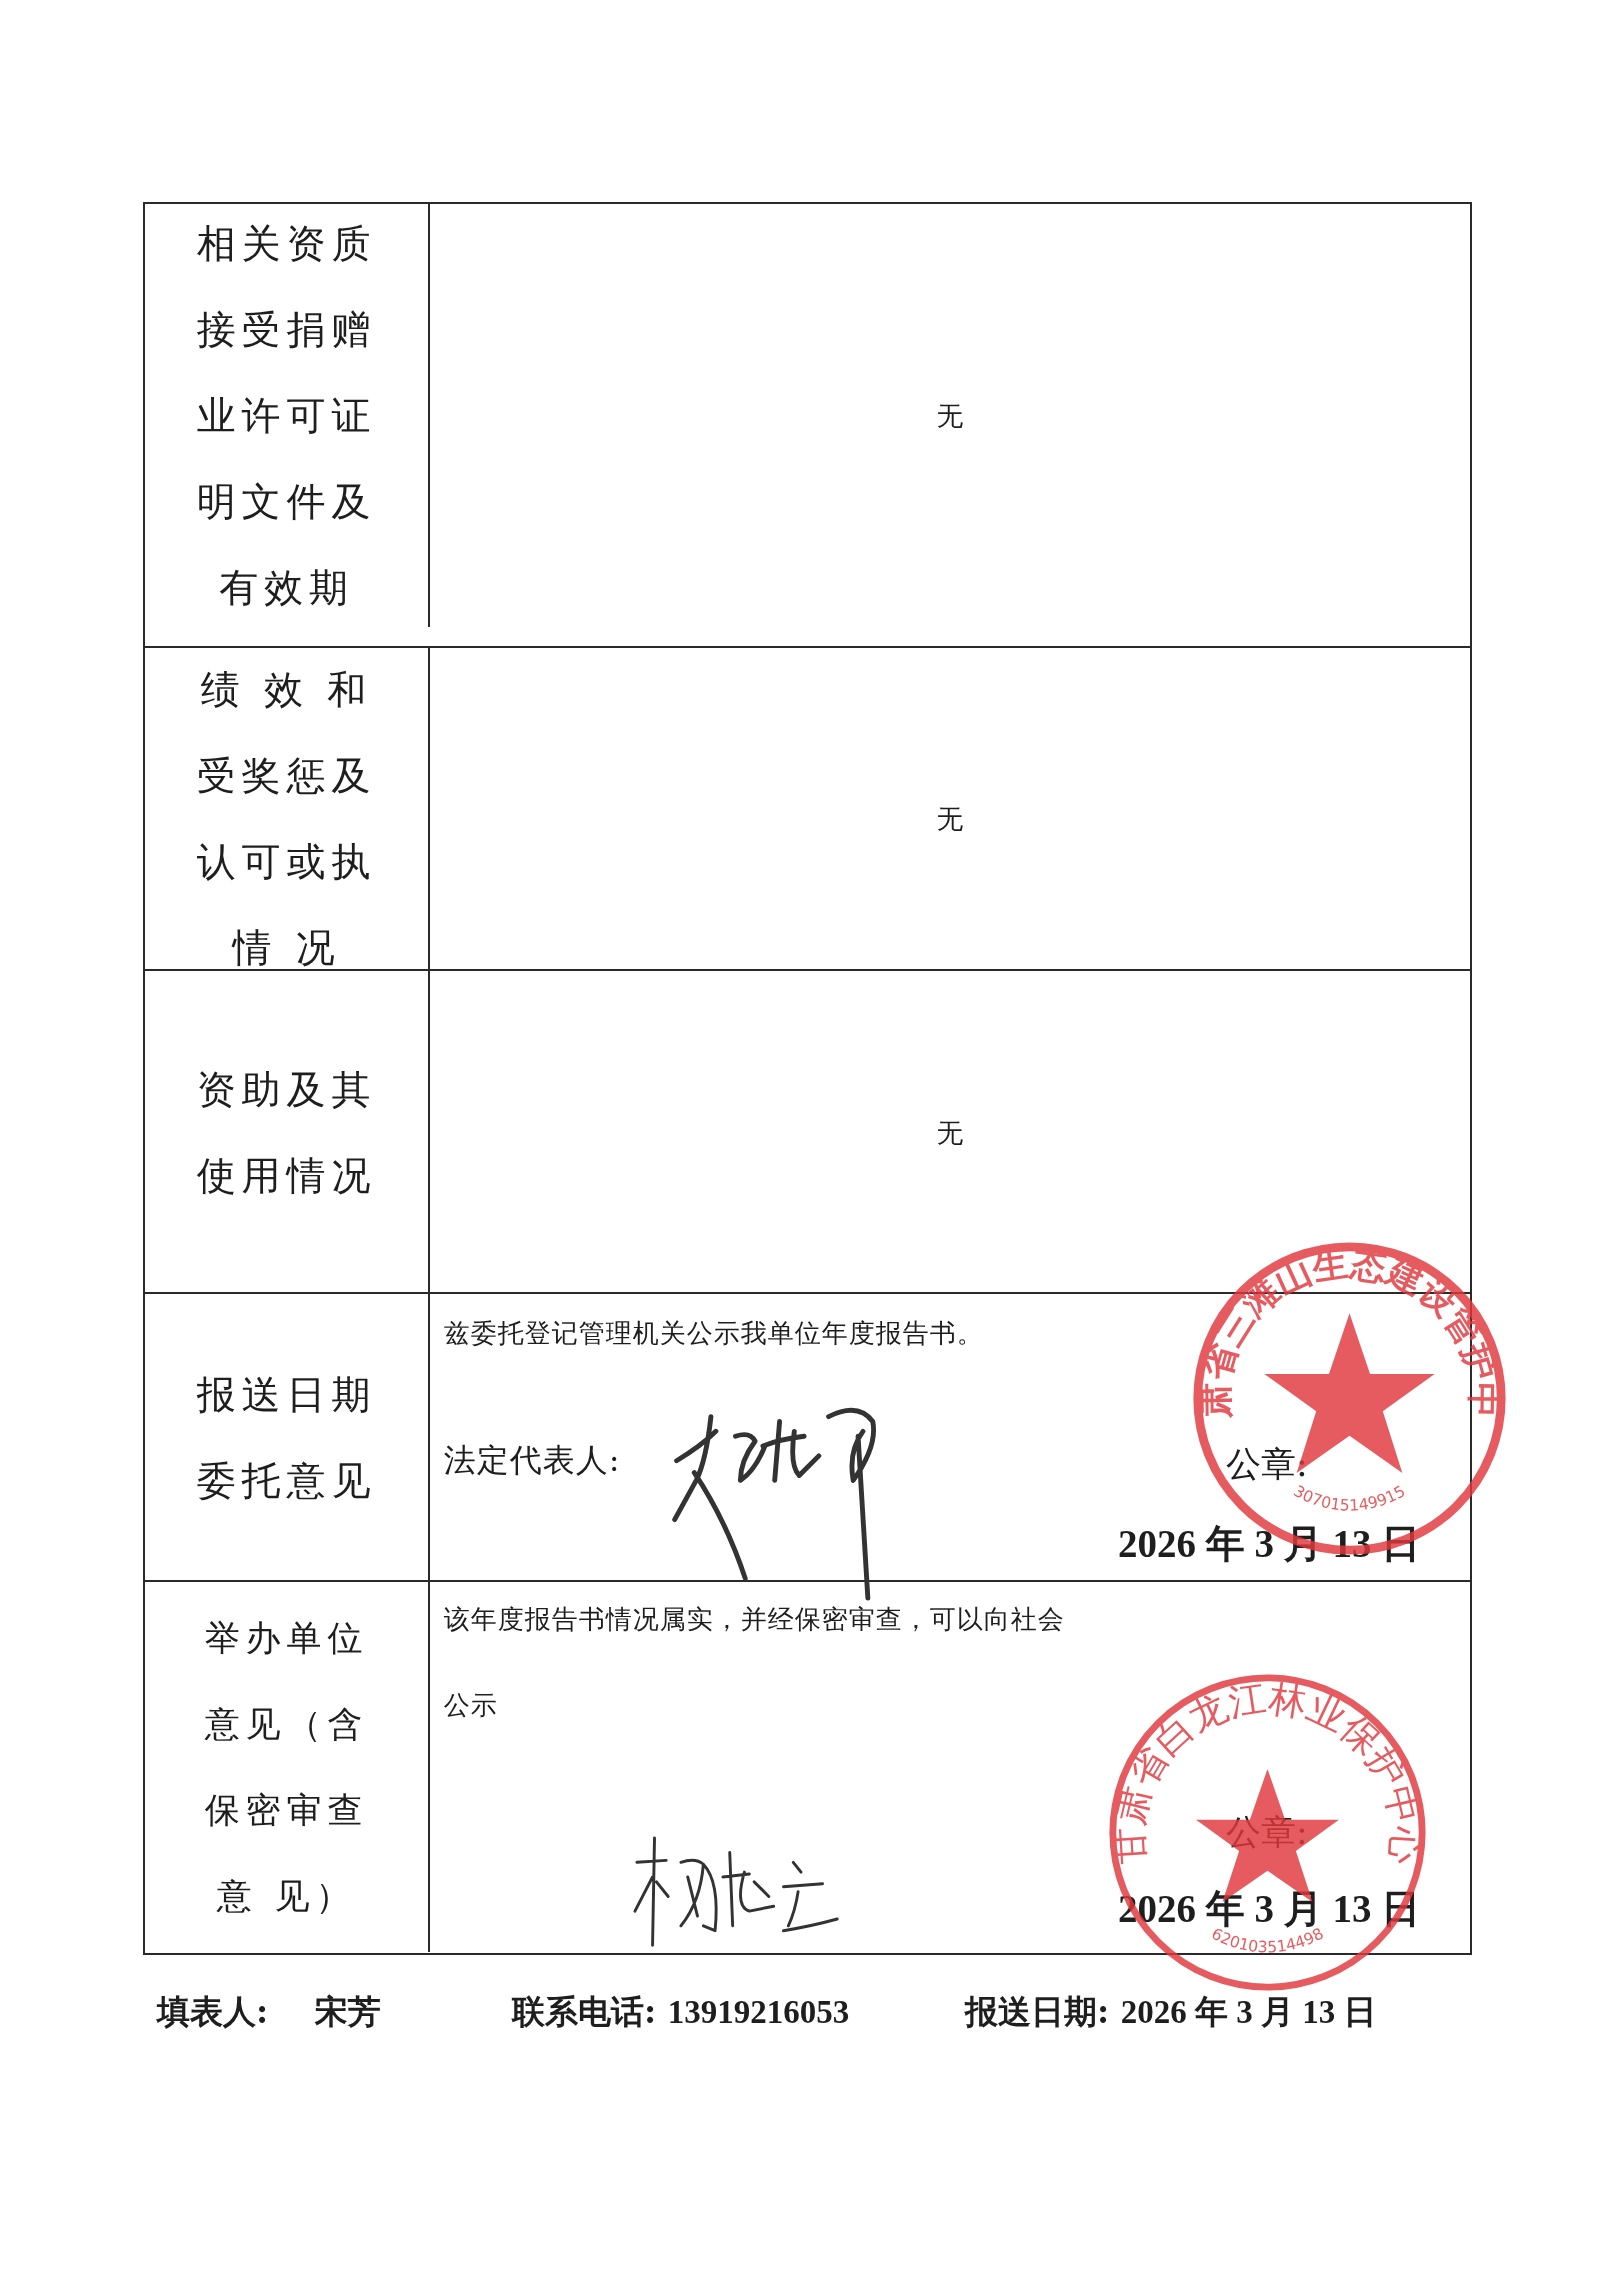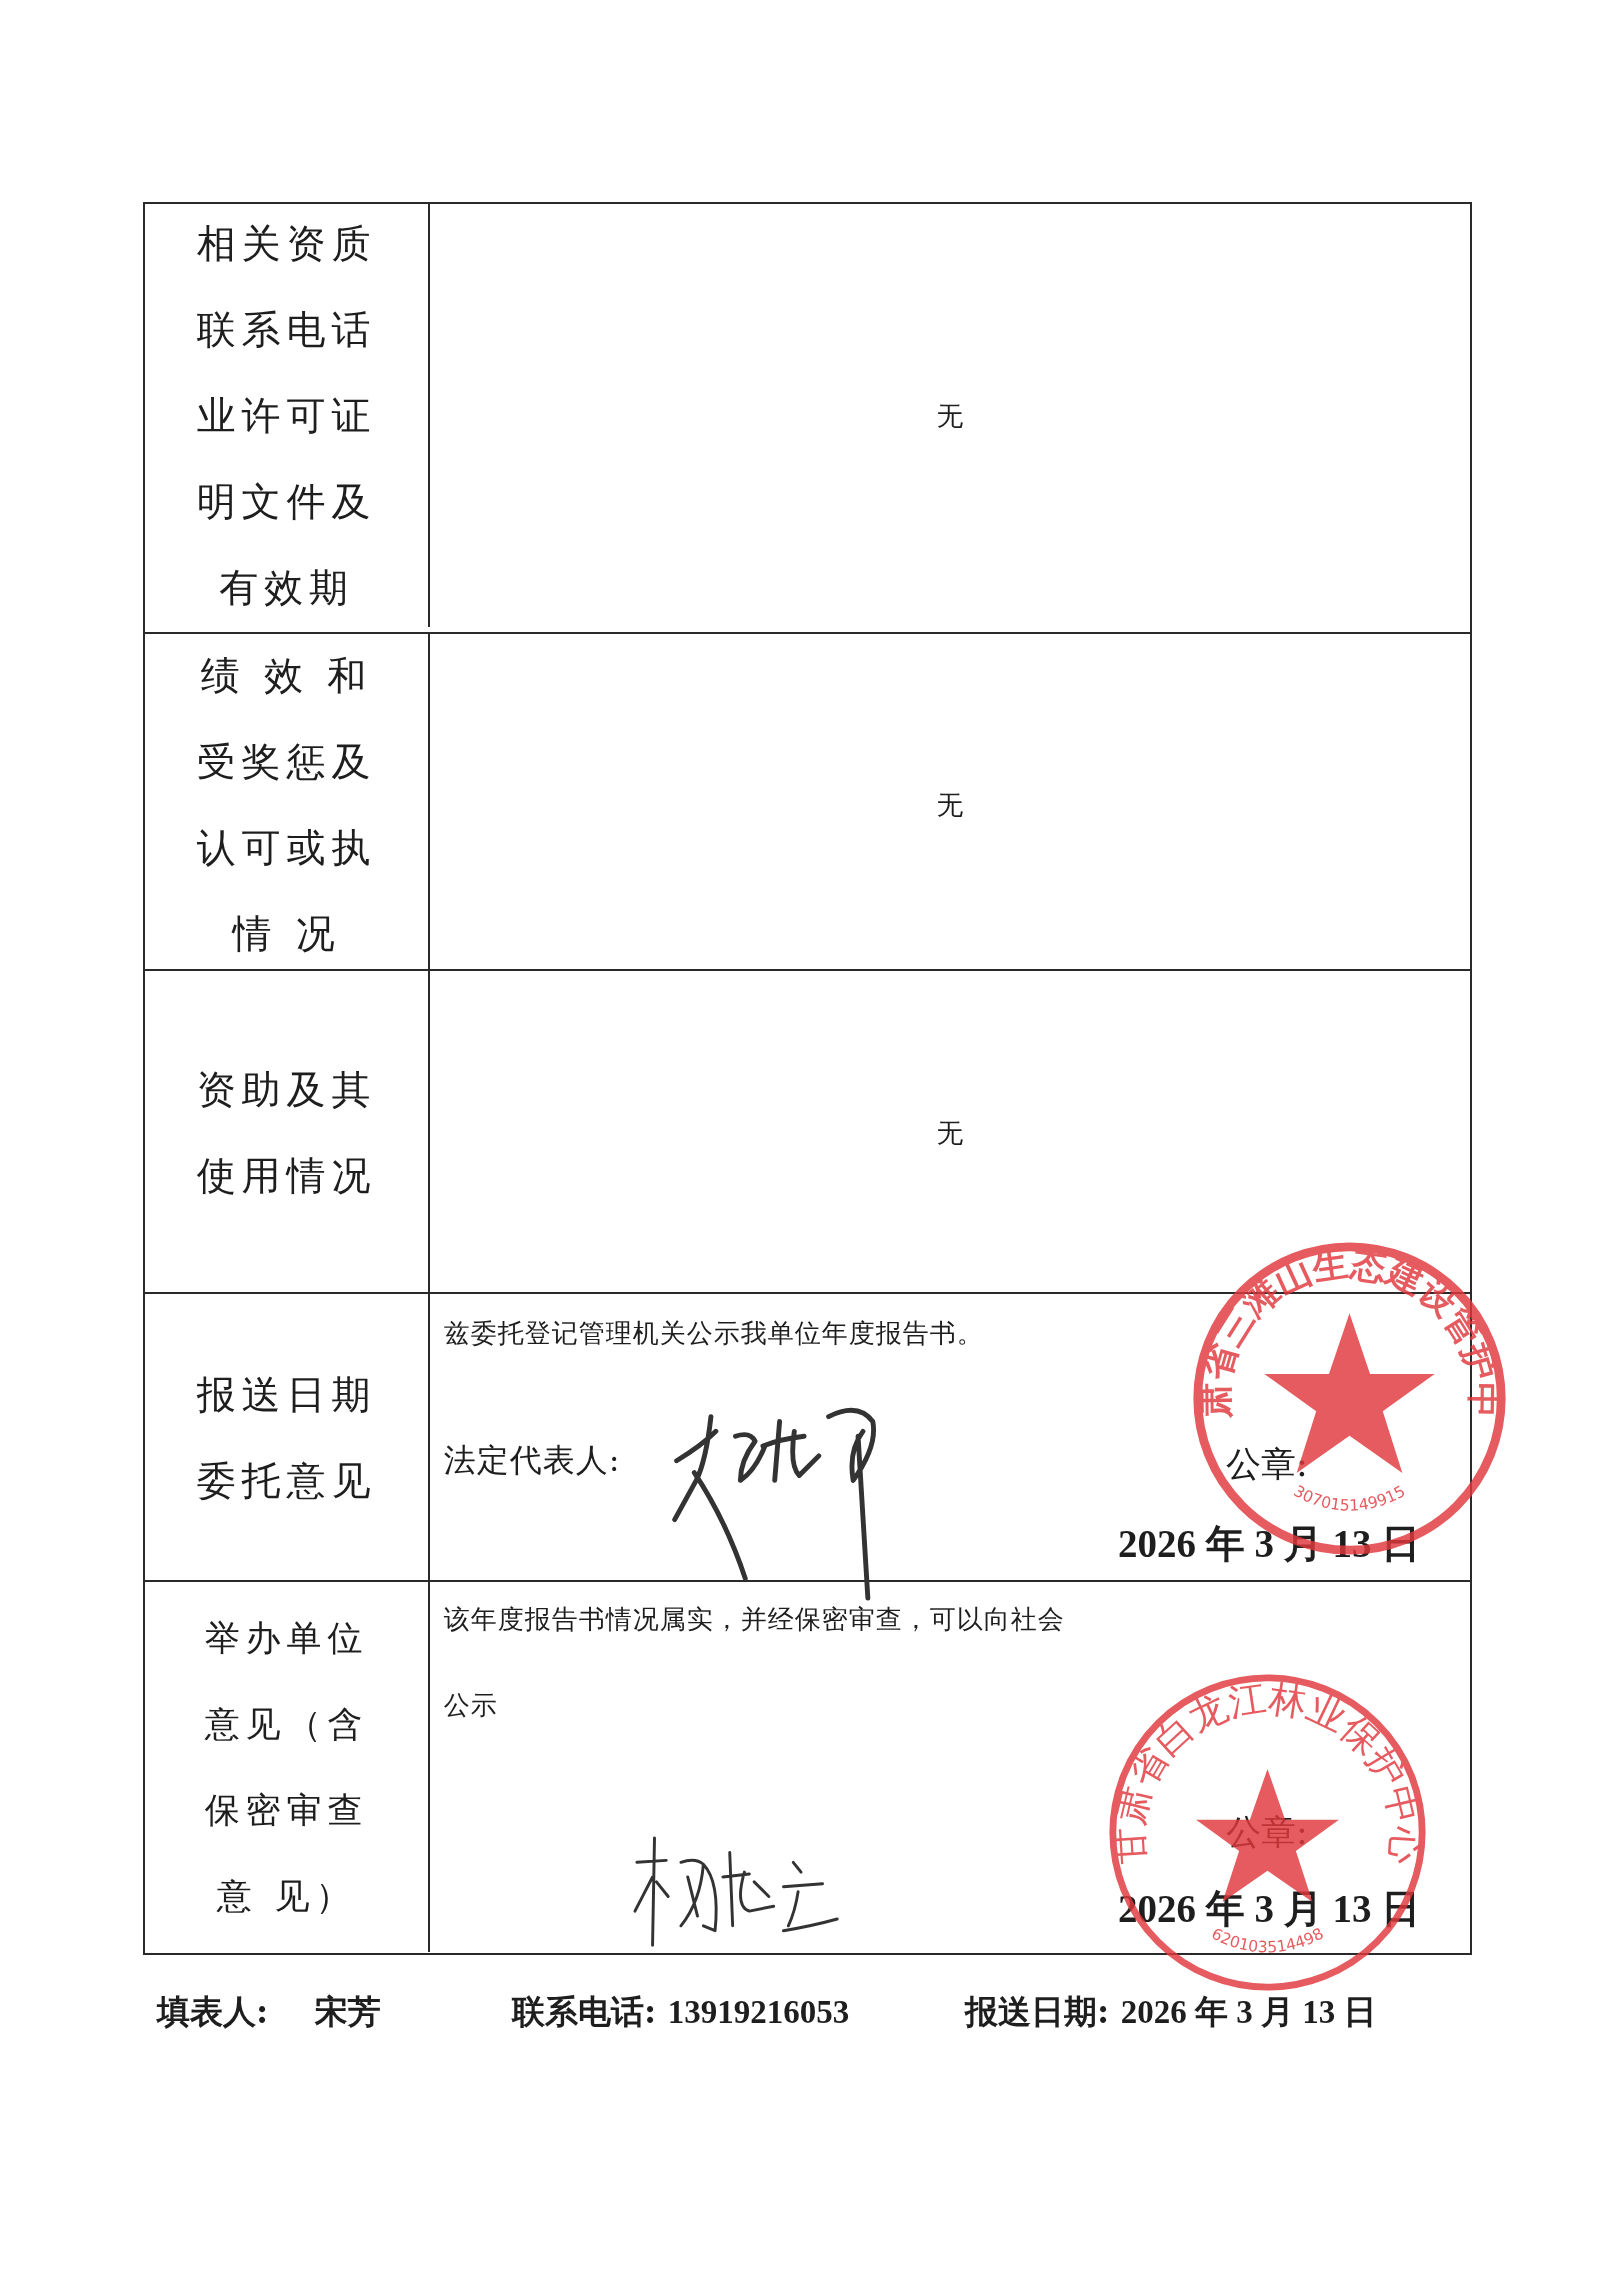--- a/index.html
+++ b/index.html
@@ -34,31 +34,31 @@
 </head>
 <body>
 
 <div class="page">
 
   <div class="tbl">
 
     <div class="row first" style="top:0; height:423px;">
       <div class="label-cell">
         <div class="label-line">相关资质</div>
-        <div class="label-line">联系电话</div>
+        <div class="label-line">接受捐赠</div>
         <div class="label-line">业许可证</div>
         <div class="label-line">明文件及</div>
         <div class="label-line">有效期</div>
       </div>
       <div class="content-cell">
         <div class="none-val">无</div>
       </div>
     </div>
 
-    <div class="row" style="top:428px; height:341px;">
+    <div class="row" style="top:442px; height:341px;">
       <div class="label-cell">
         <div class="label-line">绩 效 和</div>
         <div class="label-line">受奖惩及</div>
         <div class="label-line">认可或执</div>
         <div class="label-line">情 况</div>
       </div>
       <div class="content-cell">
         <div class="none-val">无</div>
       </div>
     </div>

